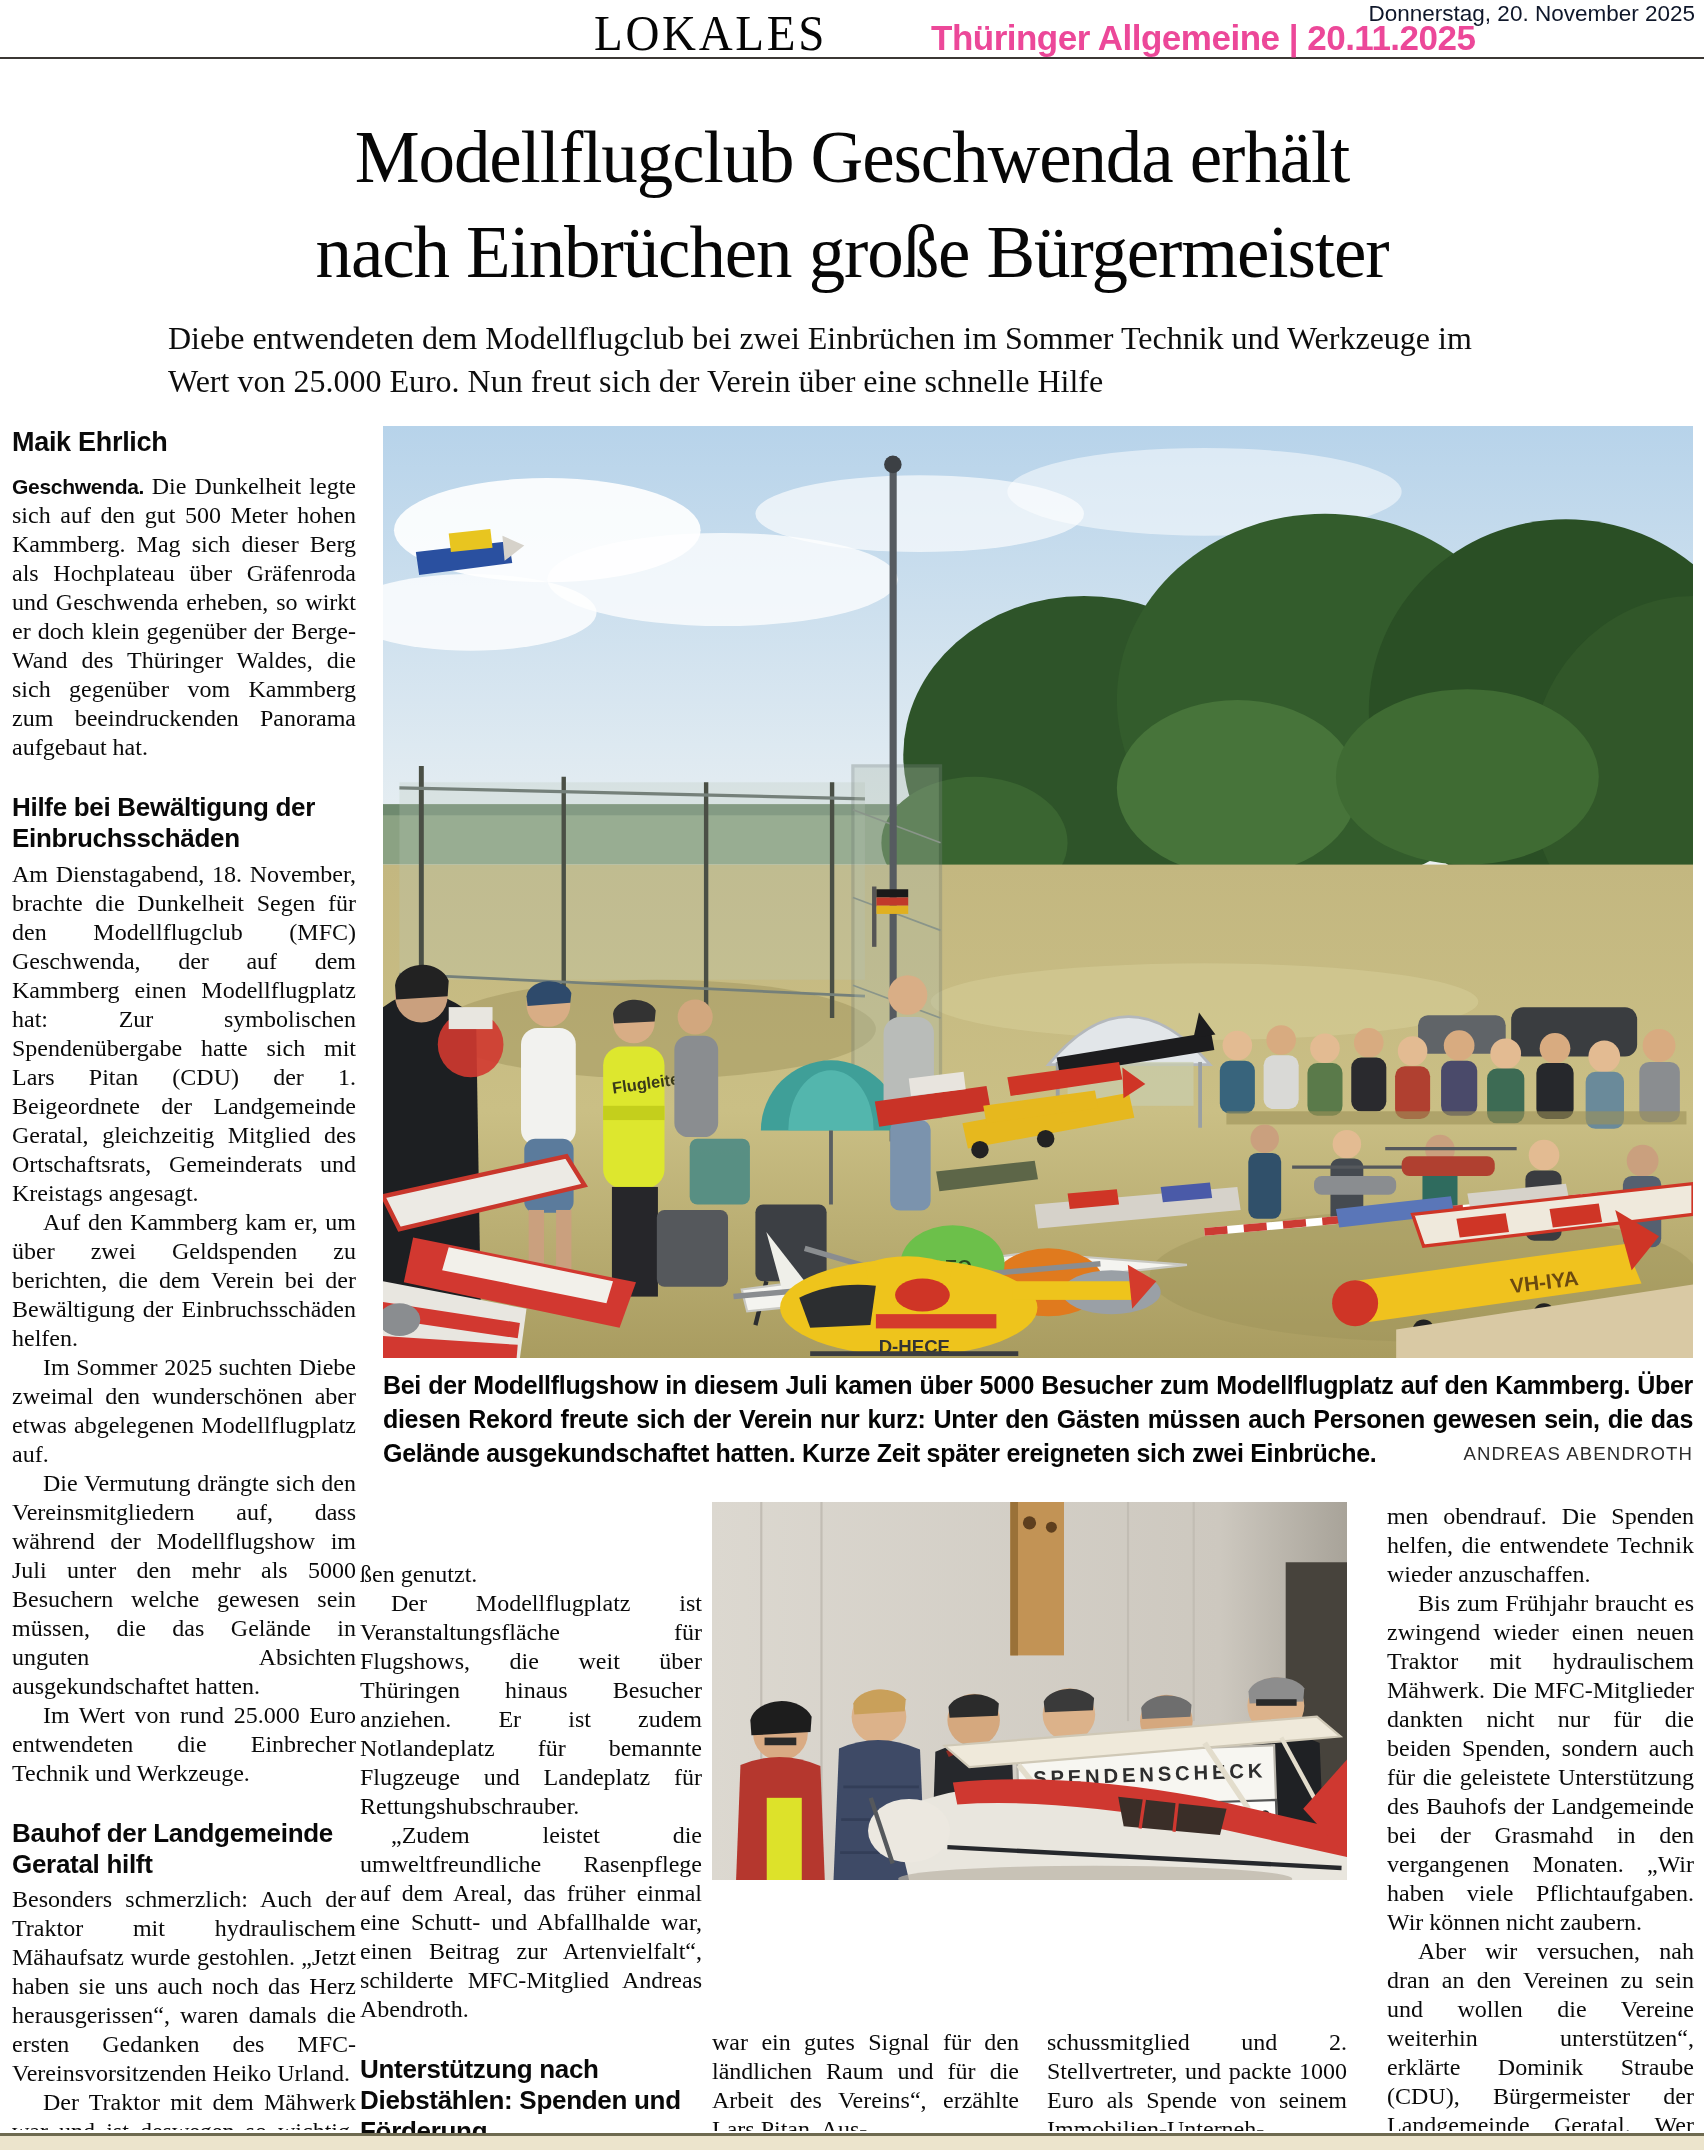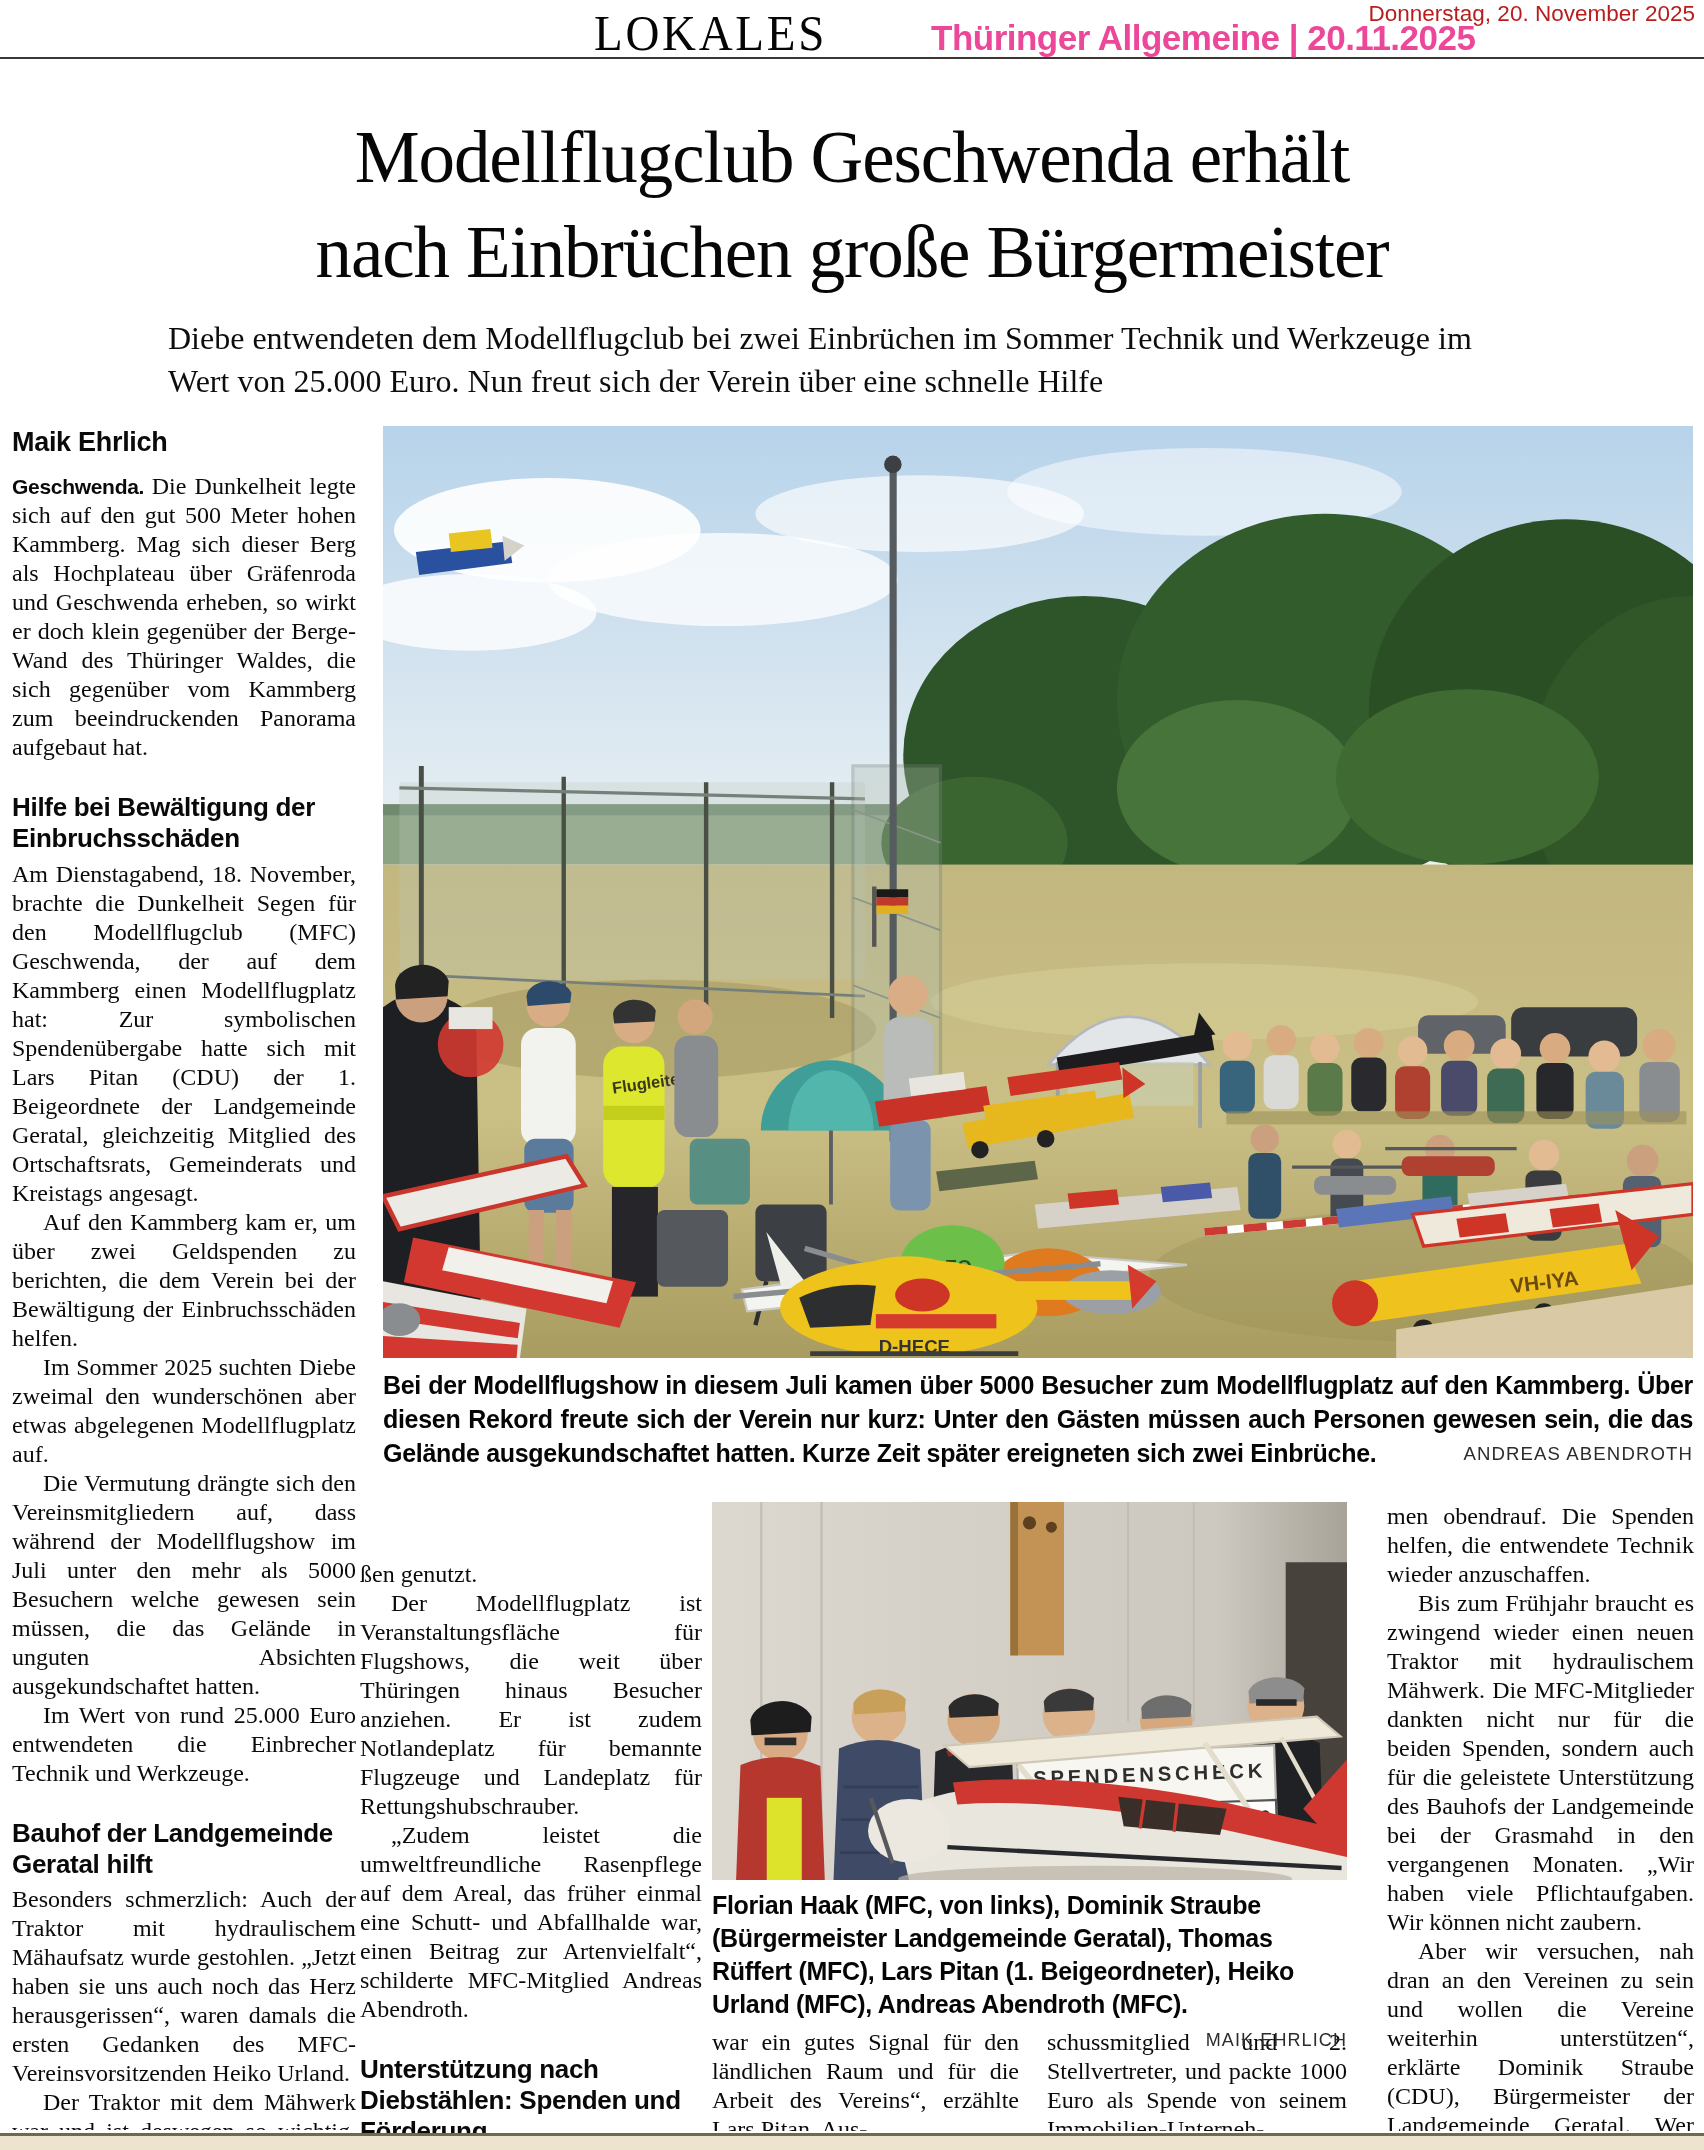--- a/index.html
+++ b/index.html
@@ -2,21 +2,21 @@
 <html lang="de" style="font-size:8.8px"><head>
 <meta charset="utf-8">
 <style>
   html,body{margin:0;padding:0;background:#ffffff;}
   body{width:1705px;font-family:"Liberation Serif", serif;color:#0a0a0a;}
   .page{position:relative;width:1705px;height:2151px;background:#fff;overflow:hidden;}
 
   
   .header{position:absolute;left:0;top:0;width:1705px;height:61px;}
   .header-rule{position:absolute;left:0;top:57px;width:1705px;height:2.2px;background:#3b3734;}
-  .date-label{position:absolute;top:1.1px;right:10px;font-family:"Liberation Sans",sans-serif;font-size:22.5px;color:#b91c1c;}
+  .date-label{position:absolute;top:1.1px;right:10px;font-family:"Liberation Sans",sans-serif;font-size:22.5px;color:#0f172a;}
   .section-title{position:absolute;left:594px;top:7.7px;font-family:"Liberation Serif",serif;font-size:47px;line-height:47px;letter-spacing:2.7px;color:#050505;font-weight:400;transform:scaleY(1.08);transform-origin:top left;}
   .brand-title{position:absolute;left:931px;top:20px;font-family:"Liberation Sans",sans-serif;font-weight:700;font-size:35px;line-height:35px;color:#ec4899;letter-spacing:-0.5px;z-index:2;}
 
   
   .headline{position:absolute;left:85px;top:110px;width:1534px;text-align:center;font-size:73px;line-height:95px;letter-spacing:-1.1px;color:#070707;}
   .subheadline{position:absolute;left:168px;top:317px;width:1370px;font-size:32px;line-height:43px;color:#0d0d0d;}
   .byline{position:absolute;left:12px;top:427px;font-family:"Liberation Sans",sans-serif;font-weight:700;font-size:27px;color:#0a0a0a;letter-spacing:-0.3px;}
 
   
   .col{position:absolute;font-size:24px;line-height:29px;text-align:justify;overflow:hidden;hyphens:auto;-webkit-hyphens:auto;}
@@ -392,21 +392,17 @@
       <line x1="790" y1="542" x2="782" y2="596" stroke="#cf3830" stroke-width="6"></line>
       <line x1="850" y1="548" x2="844" y2="602" stroke="#cf3830" stroke-width="6"></line>
       <ellipse cx="360" cy="600" rx="75" ry="58" fill="#ece8e0"></ellipse>
       <line x1="290" y1="540" x2="330" y2="660" stroke="#55585c" stroke-width="8"></line>
       <line x1="430" y1="630" x2="1150" y2="668" stroke="#26282c" stroke-width="8"></line>
       <polygon points="1080,560 1160,470 1160,648" fill="#cf3830"></polygon>
       <ellipse cx="700" cy="688" rx="360" ry="24" fill="#b9b2a5" opacity="0.7"></ellipse>
     </svg>
   </figure>
 
-  <div class="inset-caption">
-    <div>Florian Haak (MFC, von links), Dominik Straube (Bürgermeister Landgemeinde Geratal), Thomas Rüffert (MFC), Lars Pitan (1. Beigeordneter), Heiko Urland (MFC), Andreas Abendroth (MFC).</div>
-    <div class="inset-credit">MAIK EHRLICH</div>
-  </div>
 
   <div class="bottom-rule"></div>
   <div class="bottom-strip"></div>
 </div>
 
 
 </body></html>

